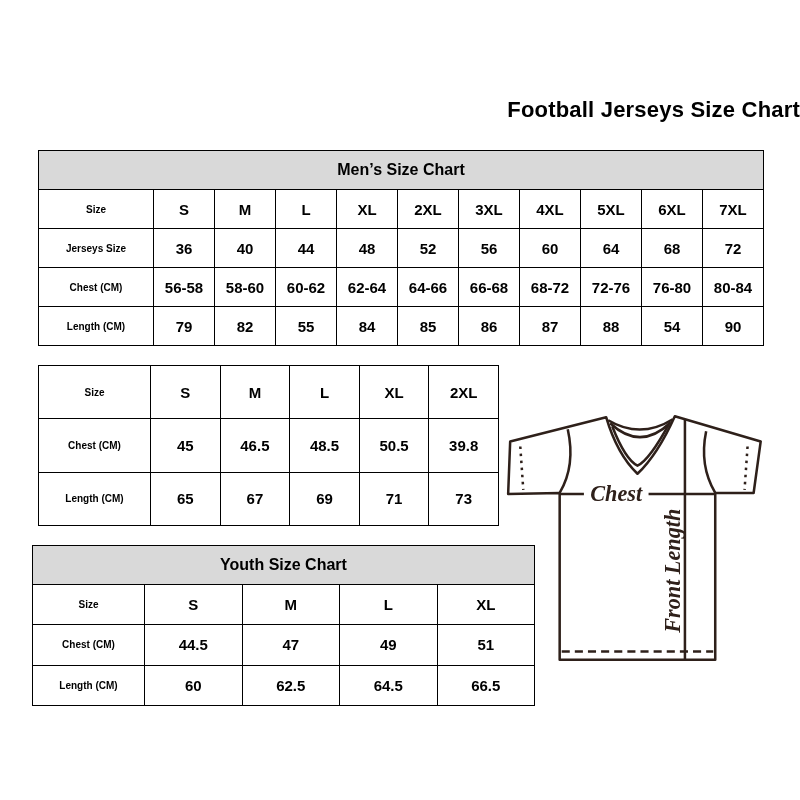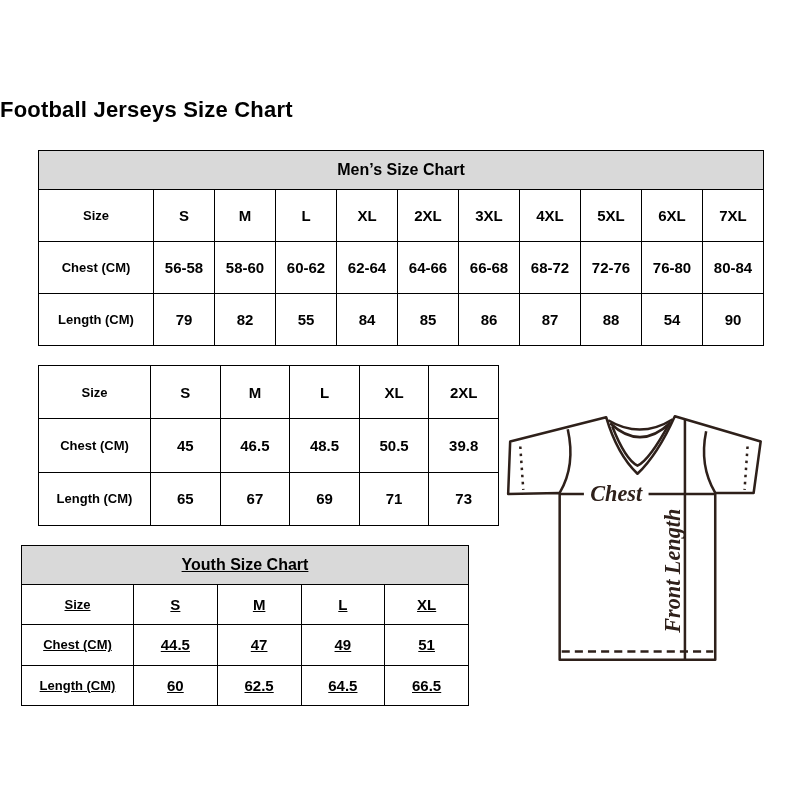--- a/index.html
+++ b/index.html
@@ -1,28 +1,28 @@
 <!DOCTYPE html>
 <html><head>
 <meta charset="utf-8">
 <style>
   html,body{margin:0;padding:0;background:#fff;}
   .page{position:relative;width:800px;height:800px;background:#ffffff;
         font-family:"Liberation Sans",sans-serif;color:#000;overflow:hidden;}
-  .page-title{position:absolute;top:97px;left:0;width:800px;text-align:left;
+  .page-title{position:absolute;top:97px;left:0;width:800px;text-align:right;
         font-size:22px;font-weight:bold;letter-spacing:.2px;}
   .size-table{position:absolute;}
   .size-table table{border-collapse:collapse;table-layout:fixed;width:100%;height:100%;}
   .size-table th,.size-table td{border:1.5px solid #000;text-align:center;vertical-align:middle;
         font-weight:bold;font-size:15px;color:#000;padding:0;overflow:hidden;}
   .size-table th.hdr{background:#d9d9d9;font-size:16px;height:38px;margin-top:26px;}
-  .size-table th.lab{font-size:13px;}
+  .size-table th.lab{font-size:10px;}
   .tbl-men{left:38px;top:150px;width:726px;height:196px;}
   .tbl-women{left:38px;top:365px;width:461px;height:161px;}
-  .tbl-youth{left:21px;top:545px;width:448px;height:161px;text-decoration:underline;}
+  .tbl-youth{left:32px;top:545px;width:503px;height:161px;}
   .jersey{position:absolute;left:493px;top:397px;width:298px;height:298px;}
   .jersey text{font-family:"Liberation Serif",serif;font-style:italic;font-weight:bold;
         fill:#2e201a;}
 </style>
 </head>
 <body>
 
 <div class="page">
 
   <div class="page-title">Football Jerseys Size Chart</div>
@@ -53,20 +53,33 @@
             <td>L</td>
             <td>XL</td>
             <td>2XL</td>
             <td>3XL</td>
             <td>4XL</td>
             <td>5XL</td>
             <td>6XL</td>
             <td>7XL</td>
           </tr>
           <tr>
+            <th class="lab">Jerseys Size</th>
+            <td>36</td>
+            <td>40</td>
+            <td>44</td>
+            <td>48</td>
+            <td>52</td>
+            <td>56</td>
+            <td>60</td>
+            <td>64</td>
+            <td>68</td>
+            <td>72</td>
+          </tr>
+          <tr>
             <th class="lab">Chest (CM)</th>
             <td>56-58</td>
             <td>58-60</td>
             <td>60-62</td>
             <td>62-64</td>
             <td>64-66</td>
             <td>66-68</td>
             <td>68-72</td>
             <td>72-76</td>
             <td>76-80</td>

